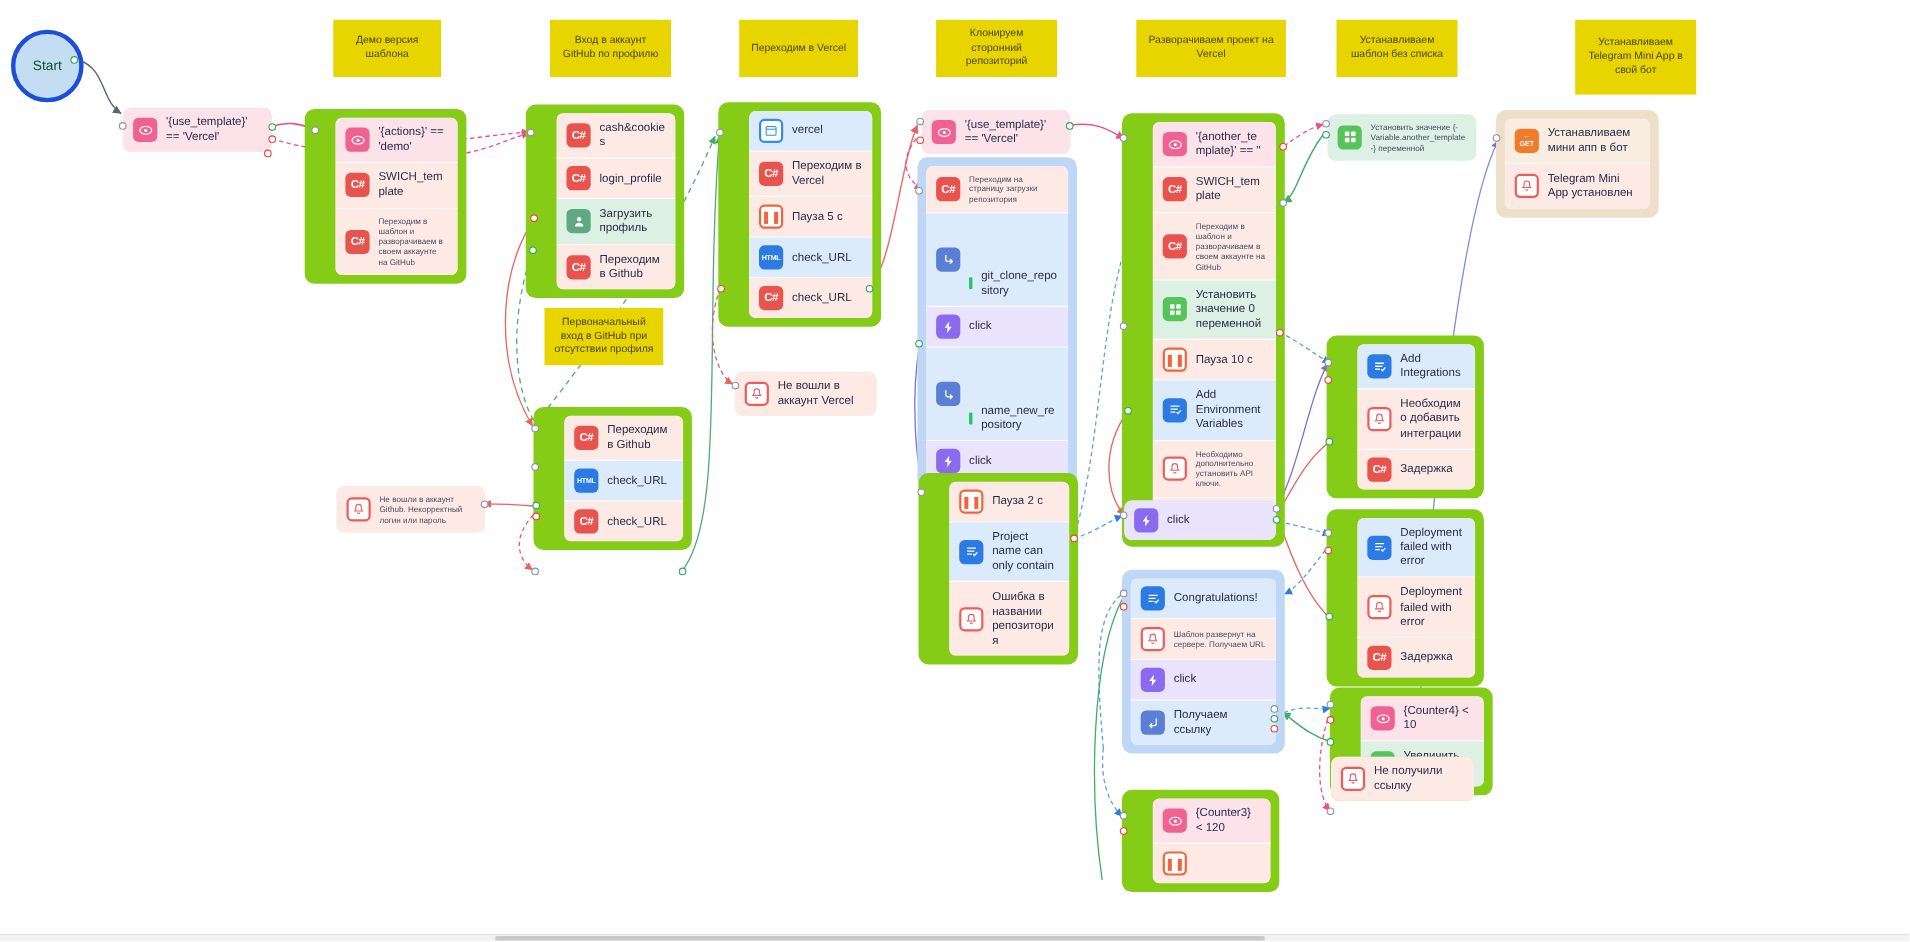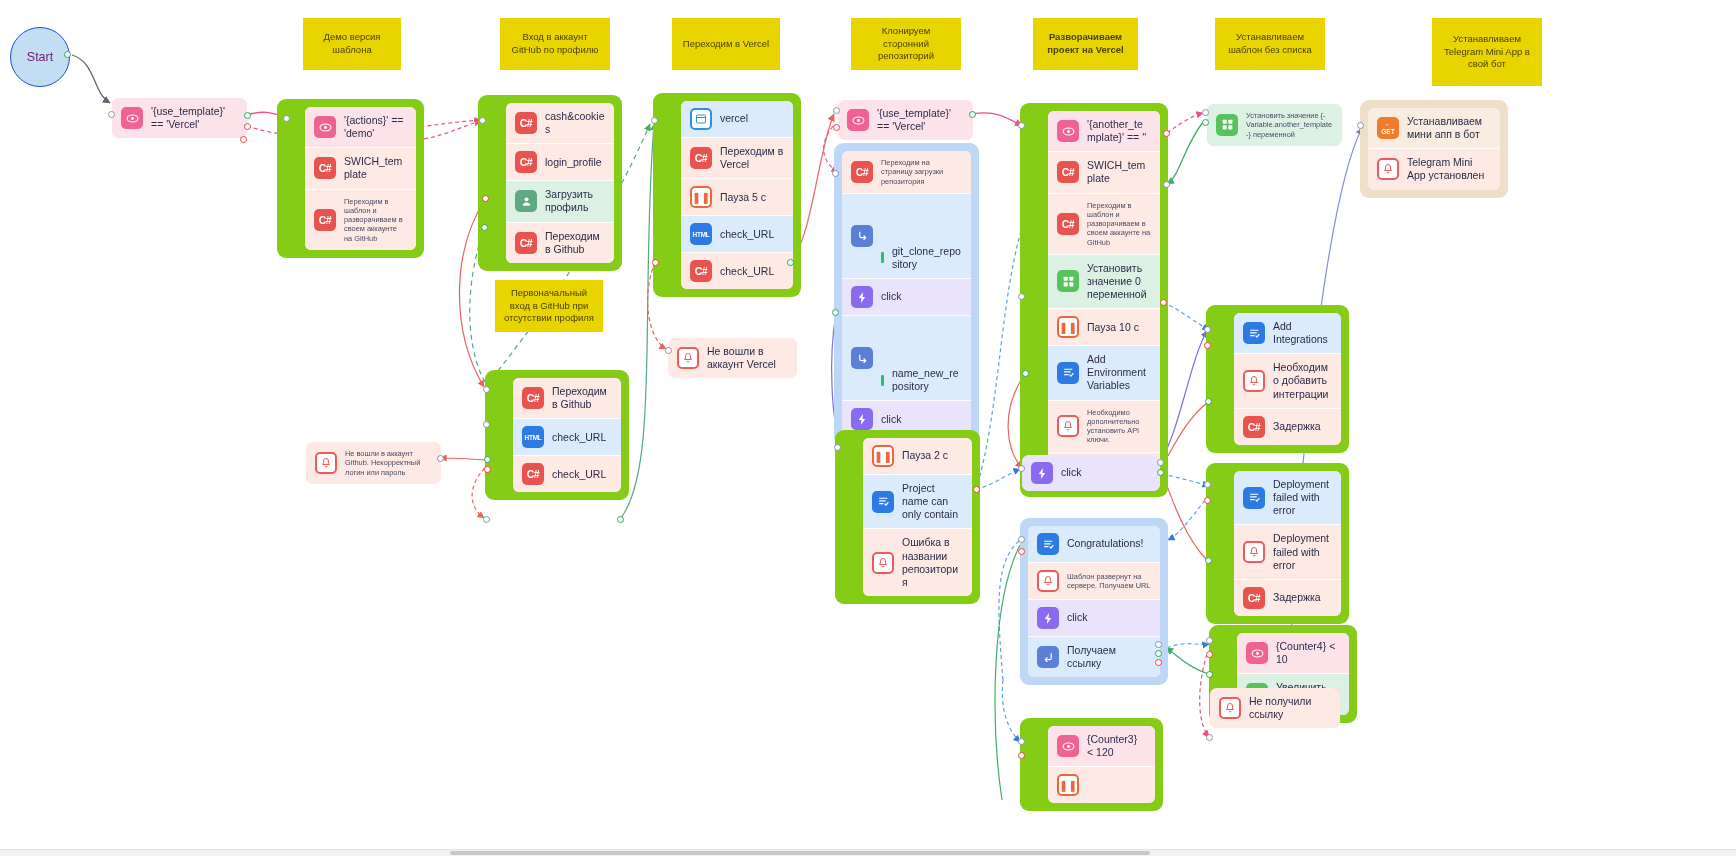--- a/index.html
+++ b/index.html
@@ -8,22 +8,22 @@
   #canvas{position:absolute;inset:0;width:1736px;height:856px;}
   svg#wires{position:absolute;left:0;top:0;width:1736px;height:856px;pointer-events:none;z-index:1;}
 
   
   .note{position:absolute;background:#e8d500;color:#4a4400;z-index:2;
         display:flex;align-items:center;justify-content:center;text-align:center;
         font-size:9.5px;line-height:1.35;padding:4px 8px;box-sizing:border-box;}
 
   
   .start{position:absolute;width:58px;height:58px;border-radius:50%;
-         background:#c3ddf2;border:1px solid #1d4ed8;display:flex;
-         align-items:center;justify-content:center;font-size:12.5px;color:#701a75;z-index:3;}
+         background:#c3ddf2;border:4px solid #1d4ed8;display:flex;
+         align-items:center;justify-content:center;font-size:12.5px;color:#14532d;z-index:3;}
 
   
   .group{position:absolute;border-radius:9px;padding:8px;box-sizing:border-box;z-index:2;}
   .g-red{background:#84cc16;padding-left:28px;}
   .g-blue{background:#bed7f7;}
   .g-tan{background:#eedfc8;}
 
   .stack{border-radius:6px;overflow:hidden;background:#fdeeea;}
 
   
@@ -163,21 +163,21 @@
     <path d="M1003,680 C1000,710 1008,730 1020,742" stroke="#5fa0e8" stroke-width="1.2" fill="none" stroke-dasharray="4,3" marker-end="url(#ah-blue)"></path>
     <path d="M1003,680 C996,600 996,560 1020,540" stroke="#5fa0e8" stroke-width="1.2" fill="none" stroke-dasharray="4,3"></path>
 
     <path d="M1020,545 C992,600 990,720 1002,800" stroke="#3fae68" stroke-width="1.2" fill="none"></path>
   </svg>
 
   <div class="note" style="left:303px;top:18px;width:98px;height:52px;">Демо версия шаблона</div>
   <div class="note" style="left:500px;top:18px;width:110px;height:52px;">Вход в аккаунт GitHub по профилю</div>
   <div class="note" style="left:672px;top:18px;width:108px;height:52px;">Переходим в Vercel</div>
   <div class="note" style="left:851px;top:18px;width:110px;height:52px;">Клонируем сторонний репозиторий</div>
-  <div class="note" style="left:1033px;top:18px;width:105px;height:52px;font-weight:bold;">Разворачиваем проект на Vercel</div>
+  <div class="note" style="left:1033px;top:18px;width:136px;height:52px;">Разворачиваем проект на Vercel</div>
   <div class="note" style="left:1215px;top:18px;width:110px;height:52px;">Устанавливаем шаблон без списка</div>
   <div class="note" style="left:1432px;top:18px;width:110px;height:68px;">Устанавливаем Telegram Mini App в свой бот</div>
   <div class="note" style="left:495px;top:280px;width:108px;height:52px;">Первоначальный вход в GitHub при отсутствии профиля</div>
 
   <div class="start" style="left:10px;top:27px;">
     <span>Start</span>
   </div>
   <div class="port green" style="left:64px;top:51px;"></div>
 
   <div class="solo" style="left:112px;top:98px;width:135px;background:#fce3ea;">

